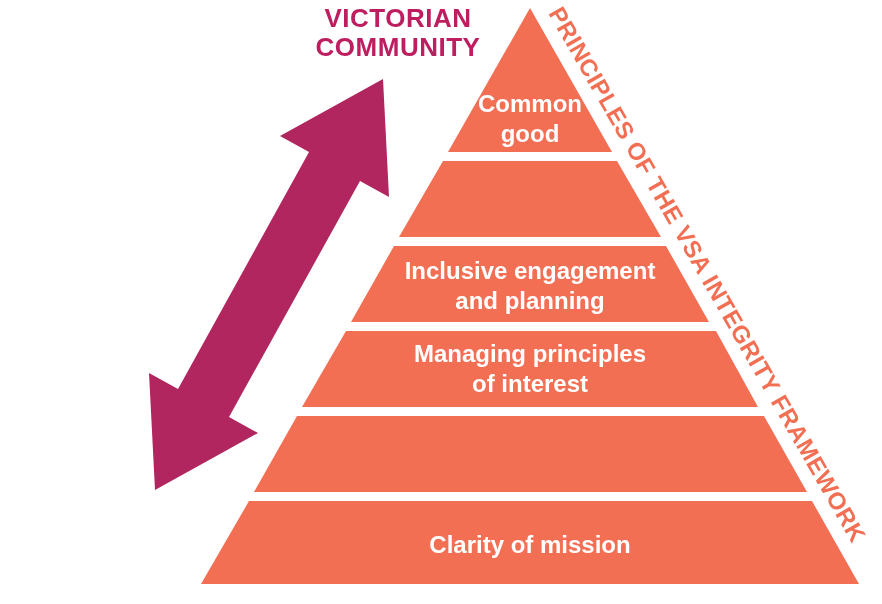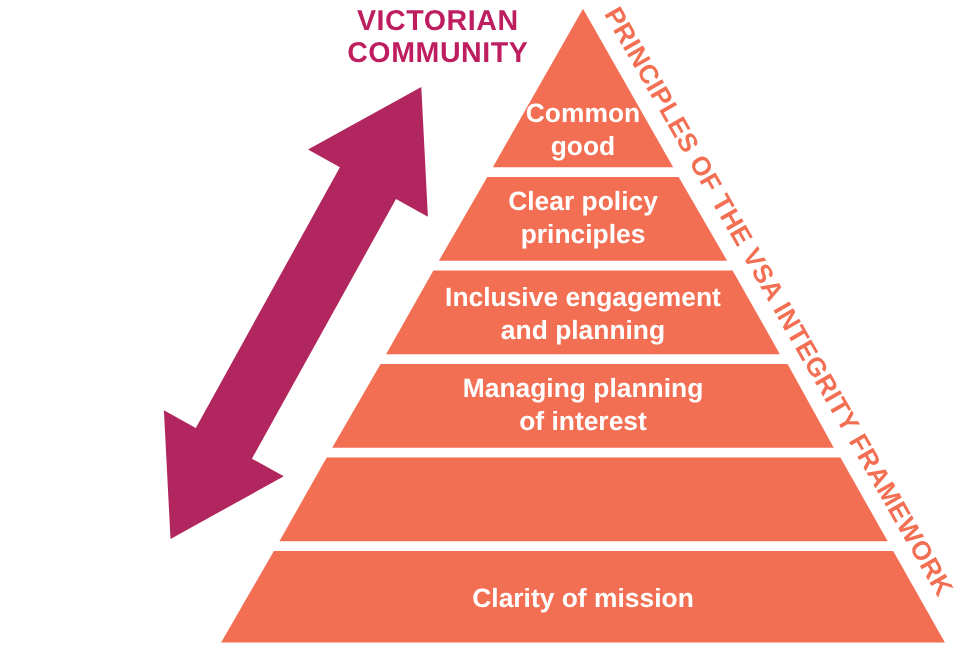--- a/index.html
+++ b/index.html
@@ -81,21 +81,19 @@
   </svg>
 
   <div class="corner-title title-top">VICTORIAN
 COMMUNITY</div>
 
 
   <div class="side-label">PRINCIPLES OF THE VSA INTEGRITY FRAMEWORK</div>
 
   <div class="lvl lvl1">Common
 good</div>
-  <div class="lvl lvl2">Clear policy
-principles</div>
   <div class="lvl lvl3">Inclusive engagement
 and planning</div>
-  <div class="lvl lvl4">Managing planning
+  <div class="lvl lvl4">Managing principles
 of interest</div>
   <div class="lvl lvl6">Clarity of mission</div>
 
 </div>
 
 </body></html>

